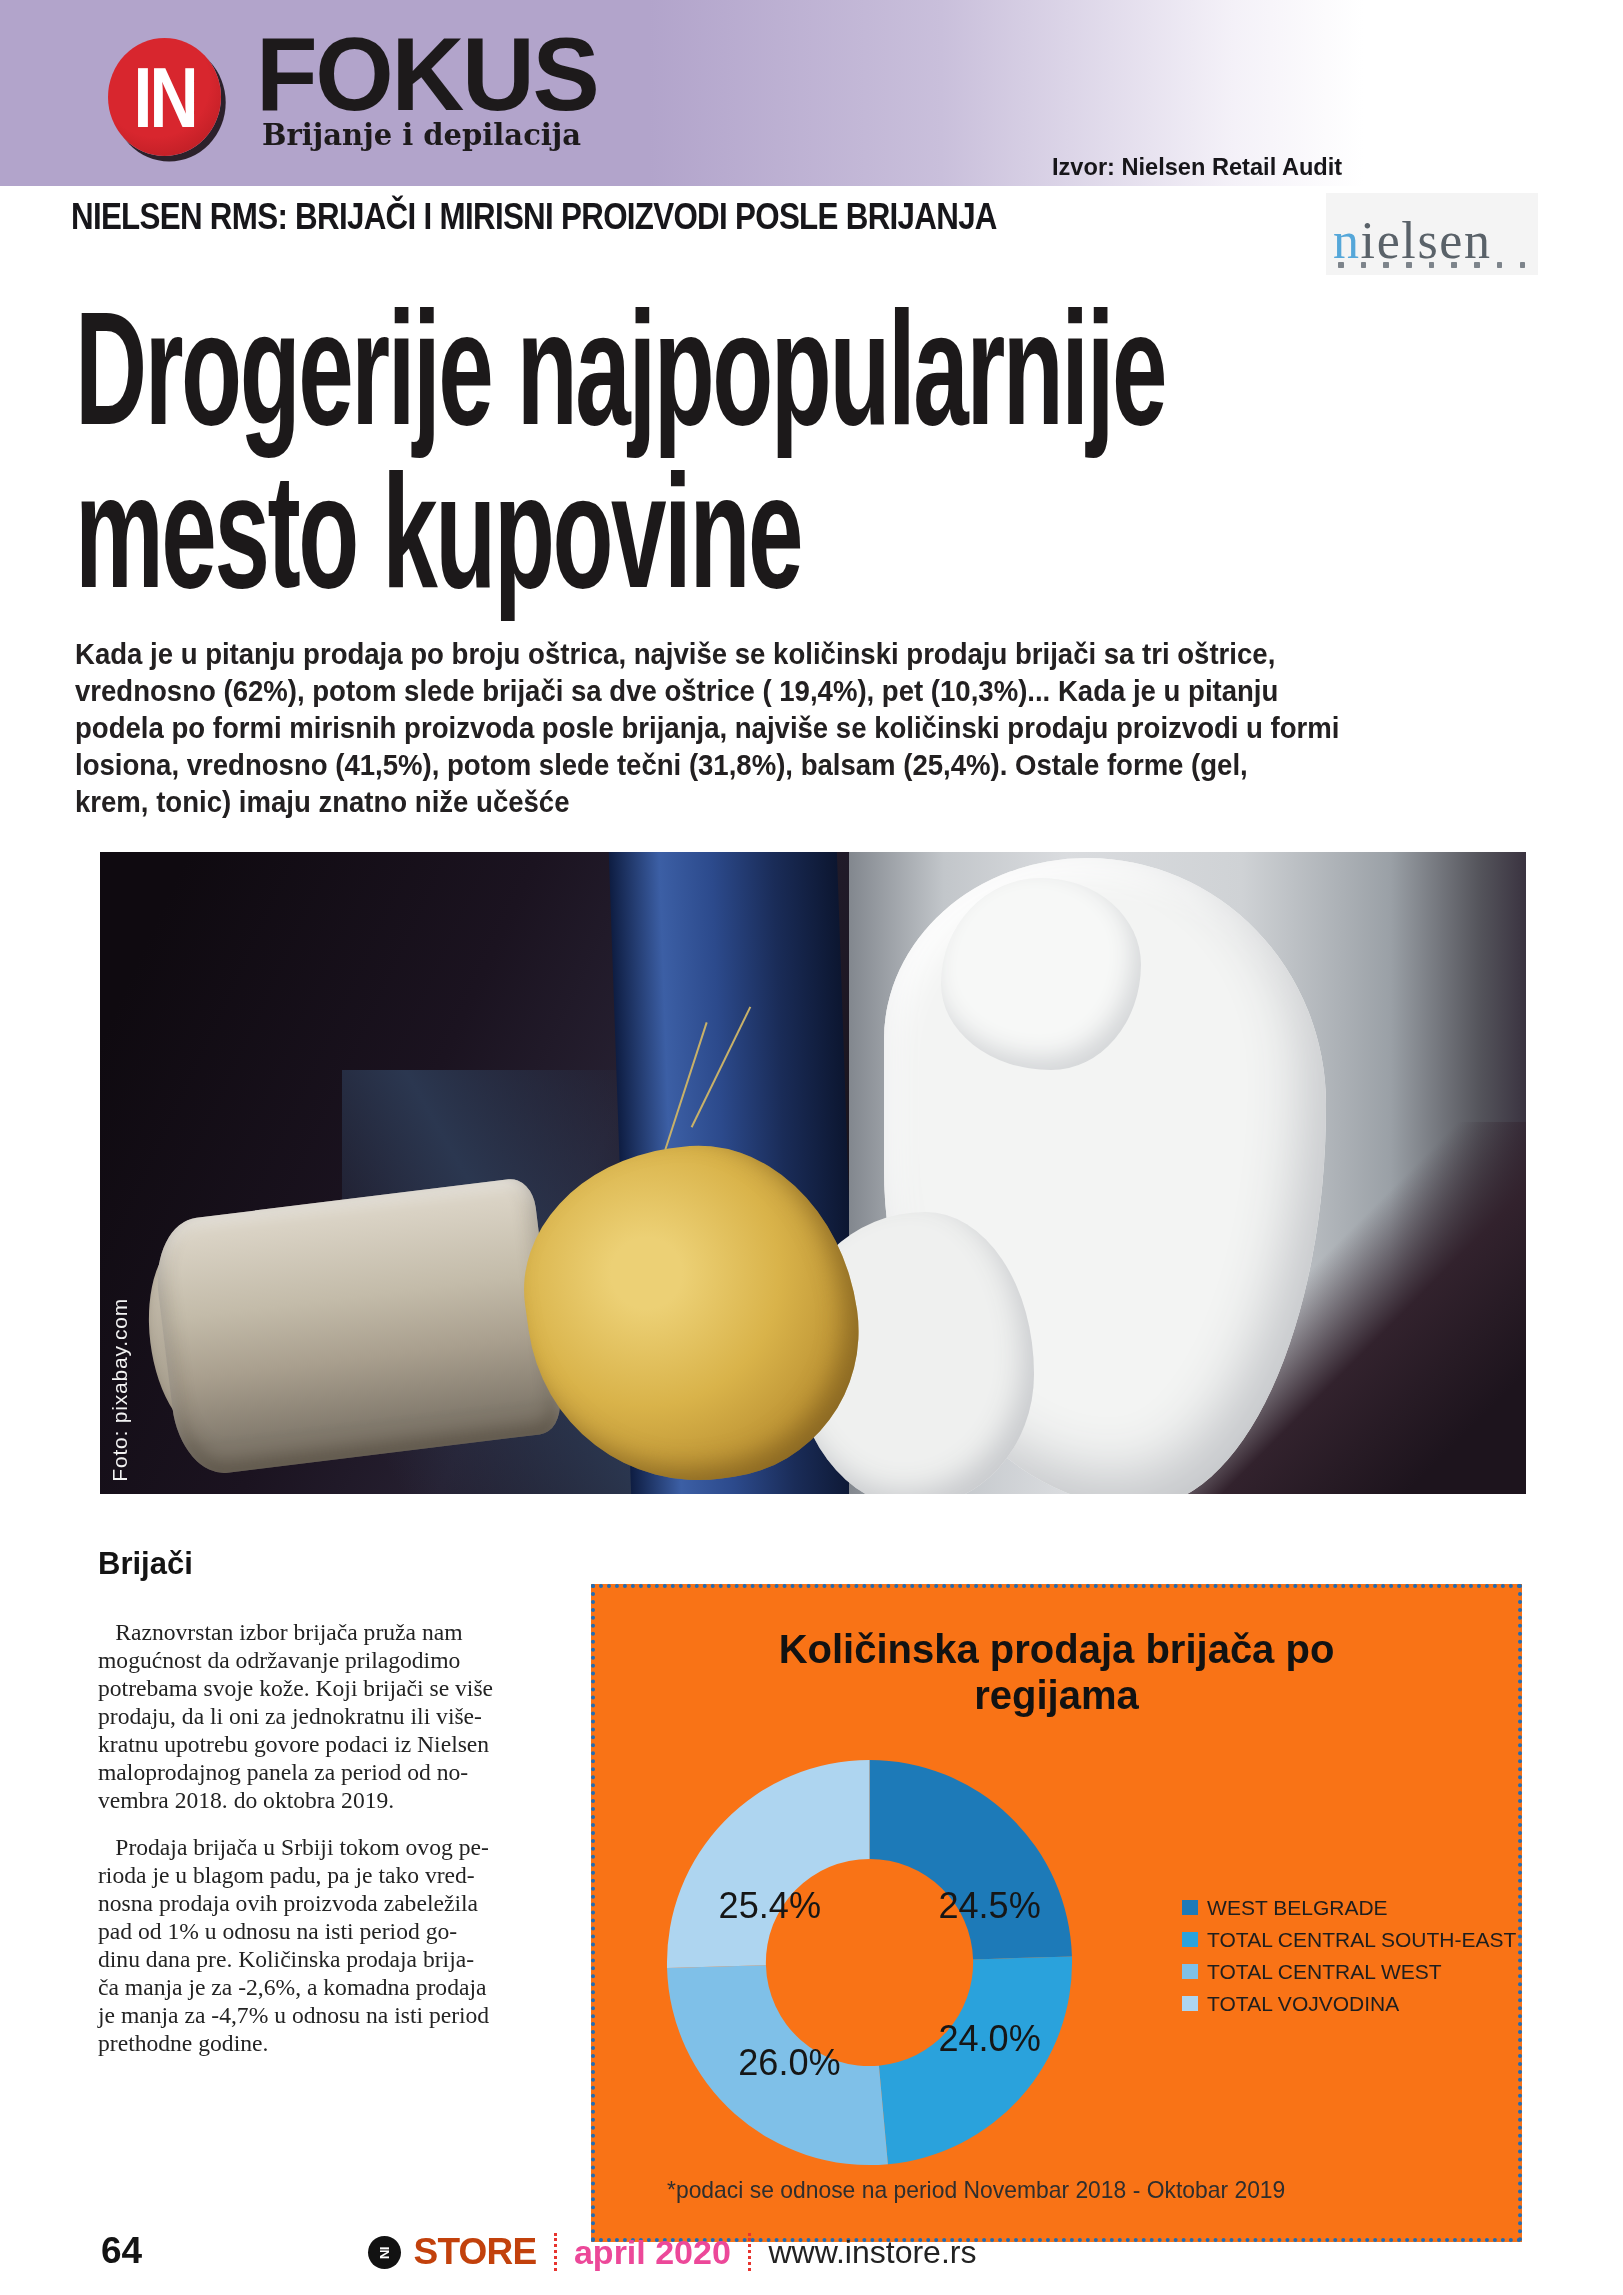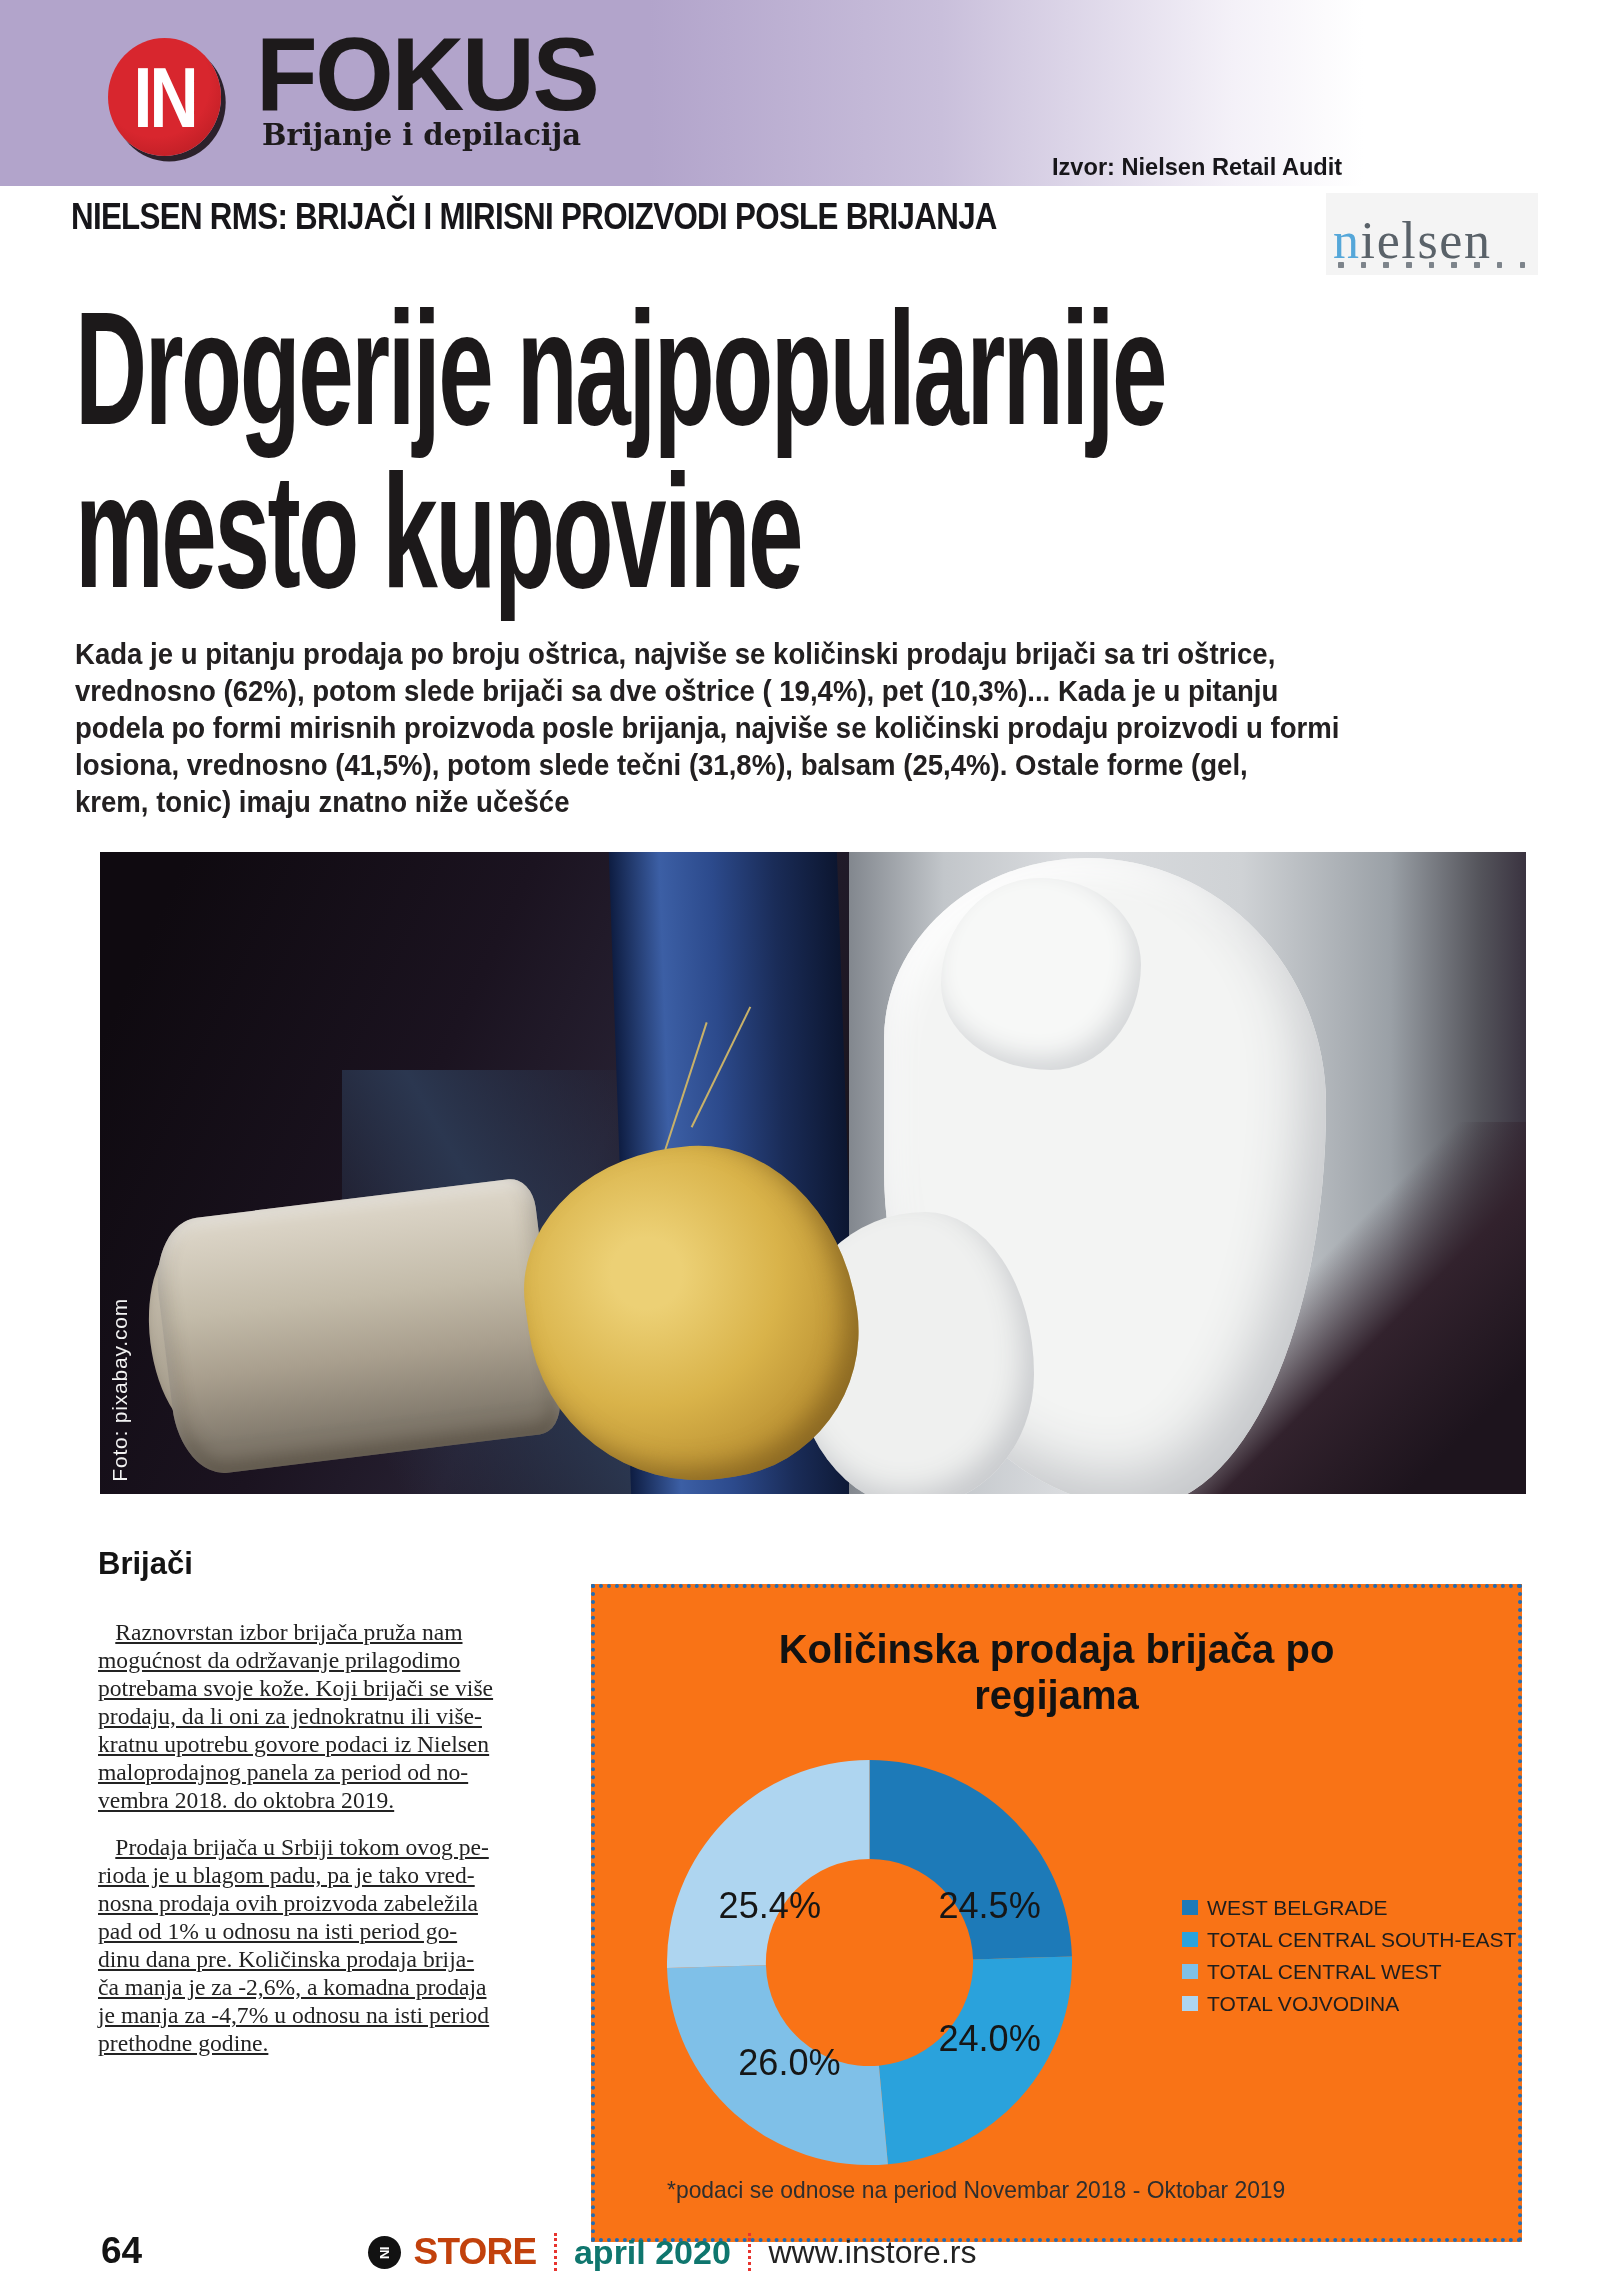--- a/index.html
+++ b/index.html
@@ -71,21 +71,21 @@
   .hair1,.hair2{position:absolute;background:#c8b169;width:1.6px;height:134px;}
   .hair1{left:41%;top:26%;transform:rotate(18deg);}
   .hair2{left:43.5%;top:23%;transform:rotate(26deg);}
   .photo-credit{position:absolute;left:7.9px;bottom:12.6px;color:#f2f2f2;font-size:21px;
                 writing-mode:vertical-rl;transform:rotate(180deg);letter-spacing:0.8px;}
 
   
   .col-head{left:98px;top:1546px;font-size:31px;font-weight:800;color:#141414;}
   .bodycol{left:98px;top:1618px;width:452px;font-family:"Liberation Serif",serif;
            font-size:23.6px;line-height:28px;color:#232323;}
-  .bodycol p{margin:0 0 19px 0;text-indent:17.3px;text-decoration:underline;}
+  .bodycol p{margin:0 0 19px 0;text-indent:17.3px;}
 
   
   .chartbox{left:591px;top:1584px;width:931px;height:658px;border:4.7px dotted #1f6cb5;
             box-sizing:border-box;background:#f97316;}
   .chart-title{position:absolute;left:0;top:38px;width:100%;text-align:center;
                font-size:40px;line-height:46px;font-weight:bold;color:#121212;}
   .chart-svg{position:absolute;left:39px;top:139px;width:471px;height:471px;}
   .donut-label{font-family:"Liberation Sans",sans-serif;font-size:46px;fill:#161616;text-anchor:middle;}
   .legend{position:absolute;left:587px;top:309px;}
   .legend-row{display:flex;align-items:center;margin-bottom:11px;height:21px;}
@@ -95,21 +95,21 @@
                   transform:scaleX(.97);transform-origin:left top;width:707px;}
 
   
   .page-num{left:101px;top:2230px;font-size:37px;font-weight:900;color:#141414;}
   .footer-brand{left:368px;top:2229px;display:flex;align-items:center;gap:12.6px;height:46px;}
   .footer-circle{width:33px;height:33px;border-radius:50%;background:#121212;display:flex;
                  align-items:center;justify-content:center;}
   .footer-circle span{color:#fff;font-size:13.4px;font-weight:900;transform:rotate(90deg);letter-spacing:-0.8px;}
   .footer-store{font-size:37px;font-weight:900;letter-spacing:-0.8px;color:#c2410c;}
   .dotsep{width:0;height:38px;border-left:3.9px dotted #e8342e;margin:0 4.7px;}
-  .footer-issue{font-size:34px;font-weight:800;color:#0f766e;}
+  .footer-issue{font-size:34px;font-weight:800;color:#ec4899;}
   .footer-site{font-size:32px;font-weight:400;color:#222;}
 </style>
 </head>
 <body>
 
 <div class="page">
 
   <div class="abs band"></div>
   <div class="abs in-logo">
     <span>IN</span>

